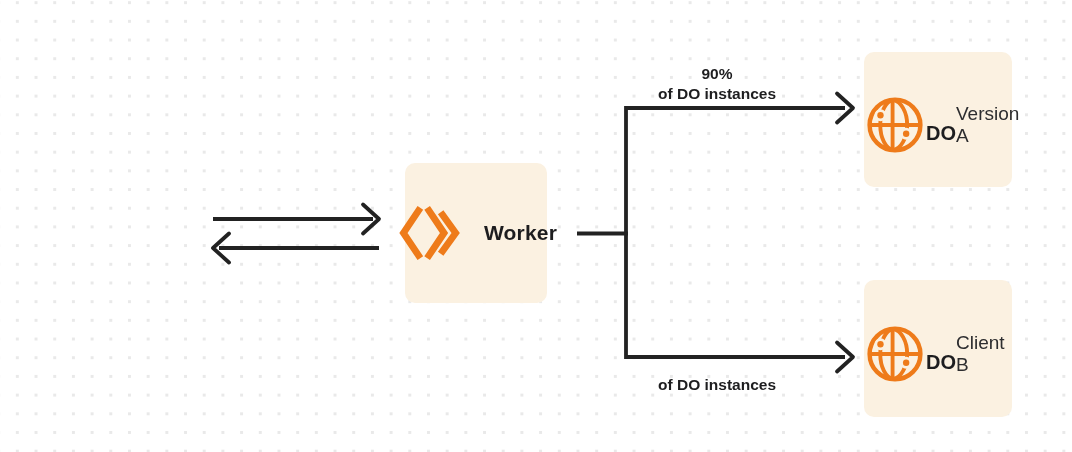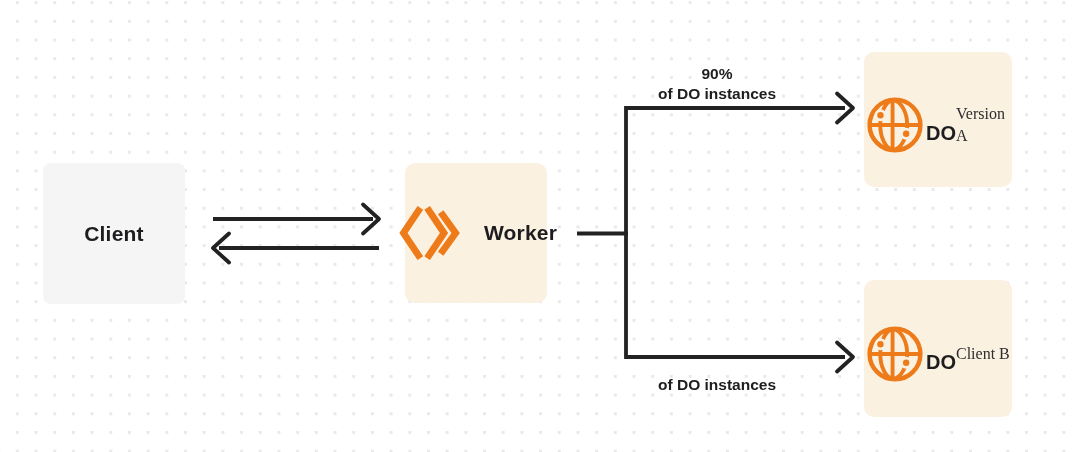--- a/index.html
+++ b/index.html
@@ -67,24 +67,23 @@
     letter-spacing: 0.2px;
   }
   .do-title {
     margin-top: 15px;
     font-size: 20px;
     font-weight: 700;
     line-height: 24px;
     color: var(--text-dark);
   }
   .do-subtitle {
-    font-size: 16px;
+    font-size: 19px;
     line-height: 22px;
     color: var(--text-sub);
-    font-family: Liberation Serif, serif;
   }
 
   .branch-label {
     position: absolute;
     left: 597px;
     width: 240px;
     text-align: center;
     font-size: 15.5px;
     font-weight: 700;
     line-height: 20px;
@@ -140,23 +139,20 @@
 
     <path class="stroke" d="M577,233.5 H628"></path>
 
     <path class="stroke" d="M845,108 H626 V357 H845"></path>
 
     <polyline class="stroke head" points="837,93.5 853,108 837,122.5"></polyline>
 
     <polyline class="stroke head" points="837,342.5 853,357 837,371.5"></polyline>
   </svg>
 
-  <div class="node client-node">
-    <span class="node-title">Client</span>
-  </div>
 
   <div class="node worker-node">
     <span>
       <svg class="worker-icon-svg" viewBox="0 0 70 62" xmlns="http://www.w3.org/2000/svg">
         <polyline points="24,5 6.5,31 24,57"></polyline>
         <polyline points="31,5 48.5,31 31,57"></polyline>
         <polyline points="45,9.5 60.5,31 45,52.5"></polyline>
       </svg>
     </span>
     <span class="node-title">Worker</span>

